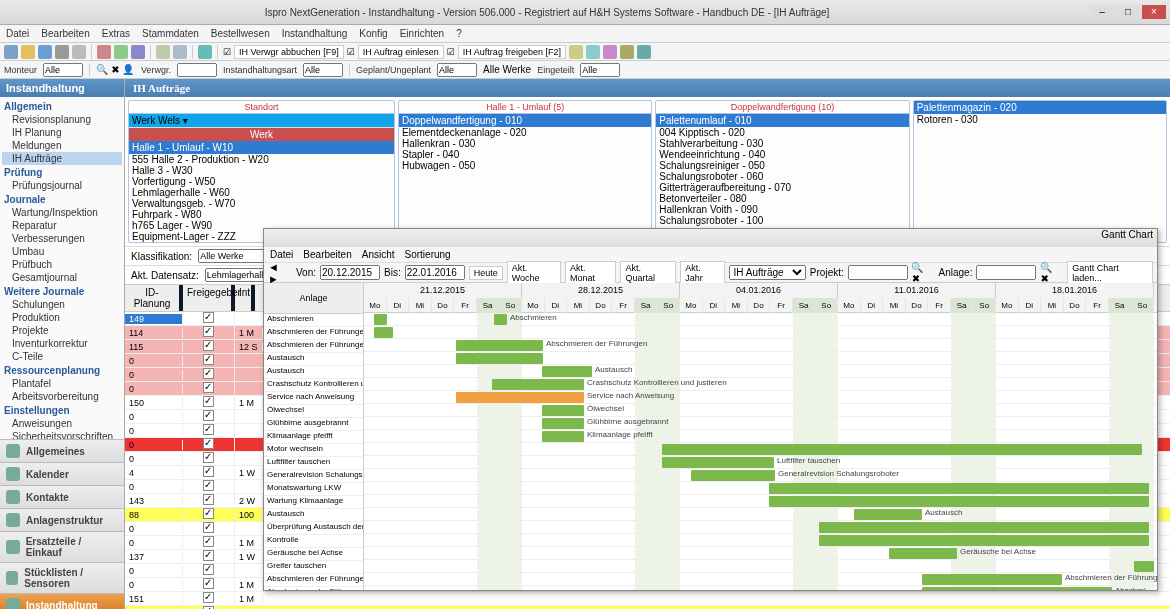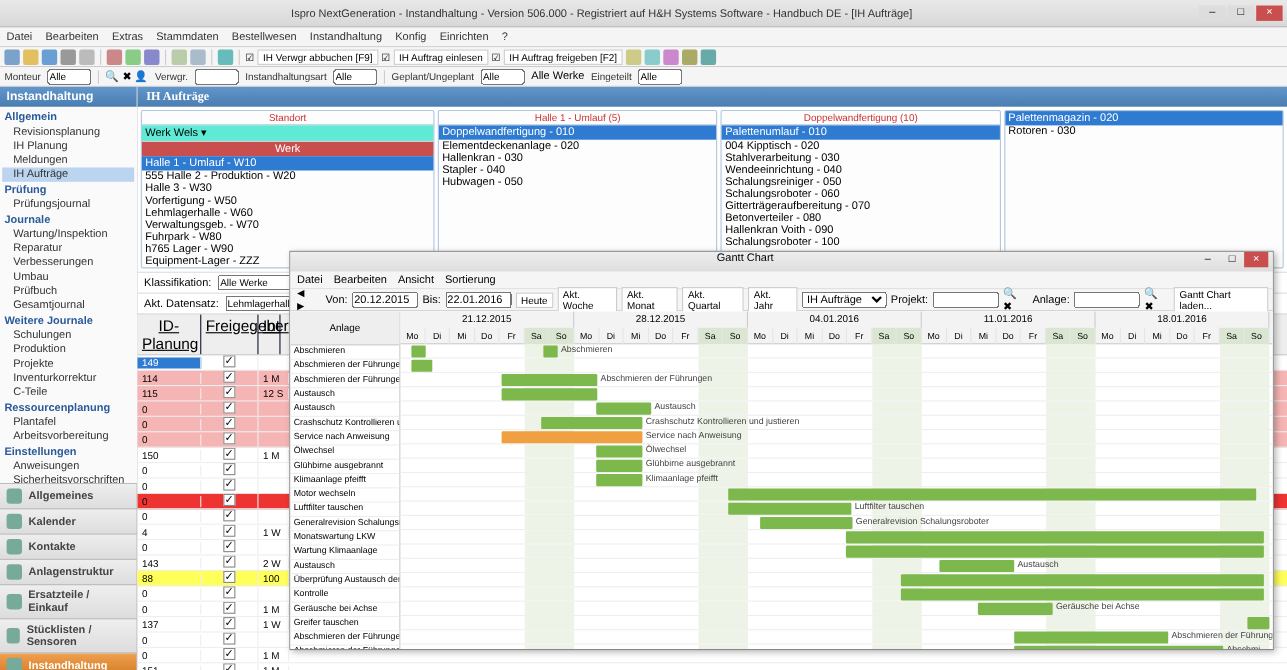--- a/index.html
+++ b/index.html
@@ -27,47 +27,47 @@
 .tree .item.active { background: #bbd4ef; }
 .sidebar-bottom { }
 .navbtn { display: flex; align-items: center; gap: 6px; padding: 4px 6px; border-top: 1px solid #bbb; background: linear-gradient(#eee,#ddd); cursor: pointer; font-size: 10px; font-weight: bold; color: #444; }
 .navbtn .ic { width: 14px; height: 14px; background: #7a9; border-radius: 3px; }
 .navbtn.active { background: linear-gradient(#f0a050,#d07820); color: #fff; }
 .content { flex: 1; position: relative; background: #fff; }
 .content-header { background: linear-gradient(#6196cc,#4a7db0); color: #fff; padding: 3px 8px; font: bold 11px "Segoe UI"; }
 .panels { display: flex; gap: 3px; padding: 3px; }
 .panel { border: 1px solid #aec6df; border-radius: 2px; background: #fdfdfd; flex: 1; font-size: 9px; }
 .panel .ph { color: #c33; text-align: center; border-bottom: 1px solid #aec6df; padding: 1px; font-size: 9px; }
-.panel .sel { background: #5eead4; padding: 1px 3px; border-bottom: 1px solid #ddd; }
+.panel .sel { background: #0ea5e9; padding: 1px 3px; border-bottom: 1px solid #ddd; }
 .panel .bluerow { background: #2e7bd1; color: #fff; padding: 1px 3px; }
 .panel .row { padding: 0 3px; white-space: nowrap; overflow: hidden; }
 .panel .redhdr { background: #c94f4f; color: #fff; text-align: center; padding: 1px; }
 .panel.first { flex: 1.05; }
 .filters { display: flex; gap: 6px; padding: 2px 6px; align-items: center; font-size: 9px; border-top: 1px solid #ddd; }
 .filters input { font-size: 9px; height: 14px; }
 .datagrid { border-top: 1px solid #ccc; }
 .datagrid .hdr { display: flex; background: #eee; border-bottom: 1px solid #ccc; }
-.datagrid .hdr div { padding: 2px 4px; border-right: 1px solid #0f172a; font-size: 14px; text-decoration: underline; }
+.datagrid .hdr div { padding: 2px 4px; border-right: 4px solid #0f172a; font-size: 10px; }
 .datagrid .hdr .c1 { width: 58px; text-align: center; }
 .datagrid .hdr .c2 { width: 52px; text-align: center; }
 .datagrid .hdr .c3 { width: 20px; }
 .datagrid .r { display: flex; border-bottom: 1px solid #eee; height: 14px; align-items: center; }
 .datagrid .r div { padding: 0 4px; border-right: 1px solid #eee; font-size: 9px; overflow: hidden; }
 .datagrid .r .c1 { width: 58px; }
 .datagrid .r .c2 { width: 52px; text-align: center; }
 .datagrid .r .c3 { width: 28px; }
 .datagrid .r.pink { background: #f5b5b5; }
 .datagrid .r.red { background: #e33; }
 .datagrid .r.yellow { background: #ffff5a; }
 .datagrid .r.sel .c1 { background: #2e7bd1; color: #fff; }
 .datagrid .r .cb { width: 11px; height: 11px; border: 1px solid #888; background: #fff; display: inline-block; position: relative; }
 .datagrid .r .cb.on::after { content: "✓"; position: absolute; top: -2px; left: 0; font-size: 10px; }
 
 .gantt-win { position: absolute; left: 263px; top: 228px; width: 895px; height: 363px; background: #f5f5f5; border: 1px solid #888; box-shadow: 2px 2px 6px rgba(0,0,0,.3); display: flex; flex-direction: column; }
-.gantt-title { background: linear-gradient(#eee,#ddd); height: 18px; display: flex; align-items: flex-start; padding: 0 4px; }
+.gantt-title { background: linear-gradient(#eee,#ddd); height: 18px; display: flex; align-items: flex-end; padding: 0 4px; flex-direction: column; }
 .gantt-title span { flex: 1; text-align: center; font-size: 10px; }
 .gantt-title .winbtn { width: 22px; height: 14px; text-align: center; line-height: 14px; cursor: pointer; font-size: 10px; }
 .gantt-title .winbtn.close { background: #c94f4f; color: #fff; }
 .gantt-menu { height: 16px; display: flex; gap: 10px; padding: 0 6px; align-items: center; background: #f5f5f5; border-bottom: 1px solid #ddd; }
 .gantt-tb { height: 20px; display: flex; gap: 4px; padding: 2px 4px; align-items: center; border-bottom: 1px solid #ccc; background: #f5f5f5; }
 .gantt-tb .b { padding: 1px 4px; border: 1px solid #ccc; background: #fff; font-size: 9px; }
 .gantt-body { flex: 1; display: flex; overflow: hidden; background: #fff; }
 .gantt-left { width: 100px; border-right: 1px solid #ccc; }
 .gantt-left .lh { background: #eee; border-bottom: 1px solid #ccc; padding: 10px 4px; text-align: center; font-size: 9px; }
 .gantt-left .lr { height: 13px; padding: 0 3px; border-bottom: 1px solid #eee; font-size: 8px; white-space: nowrap; overflow: hidden; }

